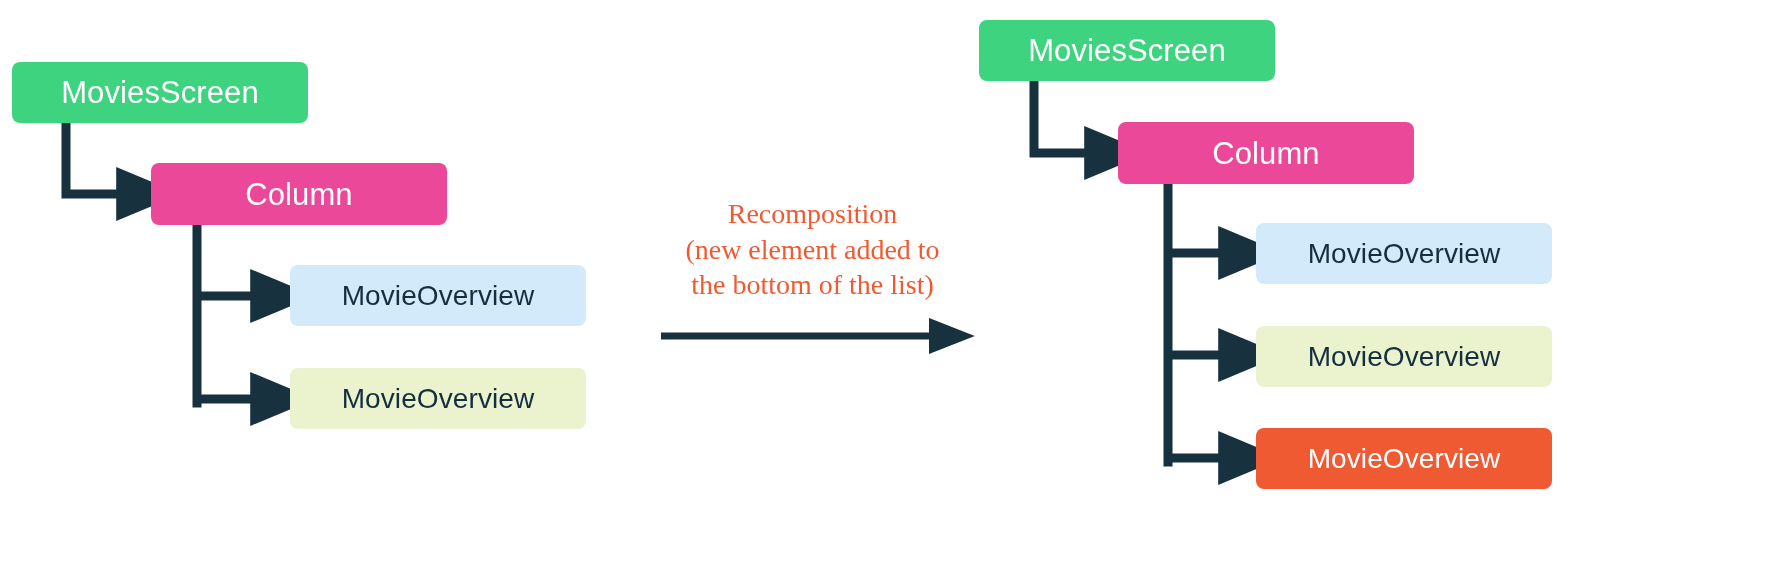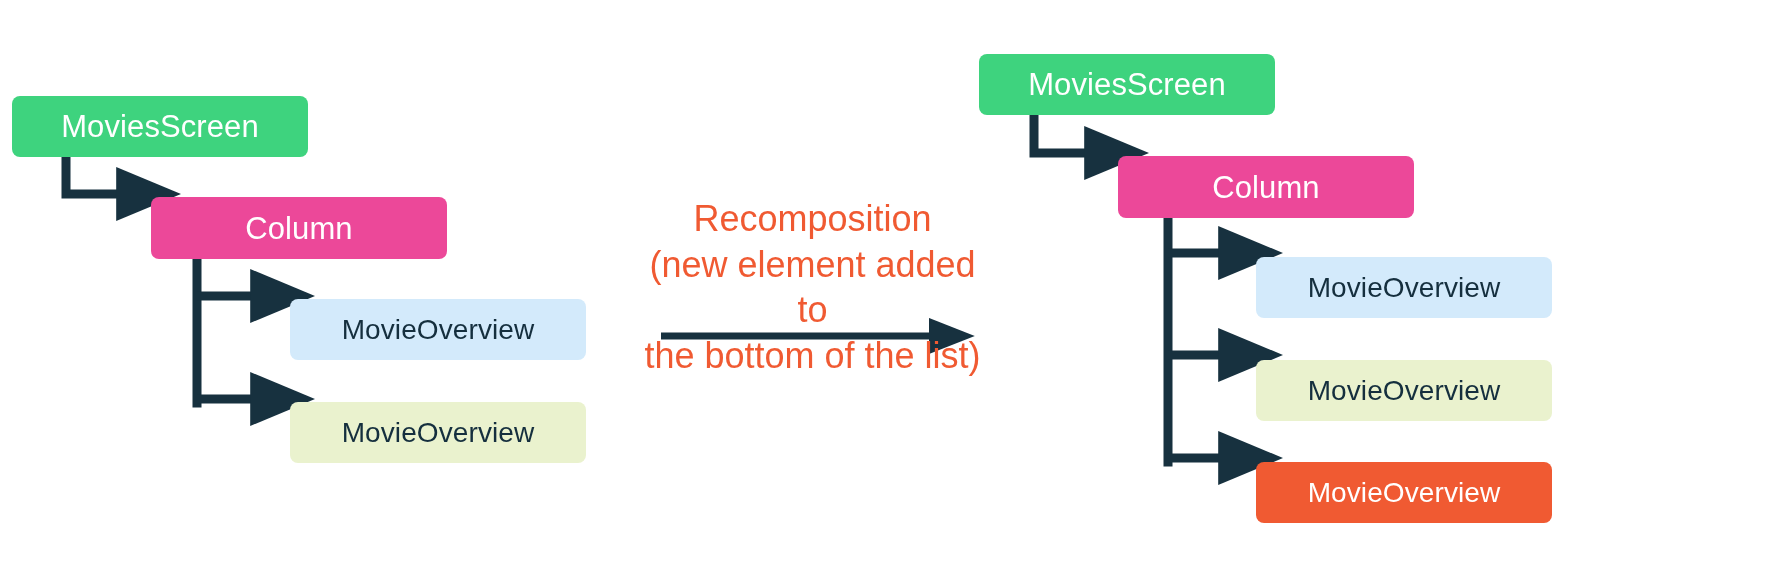--- a/index.html
+++ b/index.html
@@ -20,21 +20,20 @@
   }
   .node {
     position: absolute;
     box-sizing: border-box;
     border-radius: 8px;
     display: flex;
     align-items: center;
     justify-content: center;
     white-space: nowrap;
     letter-spacing: 0.1px;
-    margin-top: 34px;
   }
   .node .lbl {
     display: block;
     line-height: 1;
   }
 
   
   .n-green  { background: #3ed37e; color: #ffffff; }
   .n-blue   { background: #ec4899; color: #ffffff; }
   .n-lblue  { background: #d3eafb; color: #152f3e; }
@@ -52,23 +51,24 @@
   }
 
   
   #caption {
     position: absolute;
     left: 640px;
     top: 196px;
     width: 345px;
     text-align: center;
     color: #f05a32;
-    font-size: 36px;
+    font-size: 28px;
     line-height: 1.27;
     white-space: pre-line;
+    font-family: Liberation Serif, serif;
   }
 </style>
 </head>
 <body>
 
 <div id="stage">
 
   <svg class="edges" viewBox="0 0 1779 584" width="1779" height="584" aria-hidden="true">
     <defs>
       <marker id="ah" markerWidth="9" markerHeight="9" refX="0.2" refY="3" orient="auto" markerUnits="strokeWidth">

